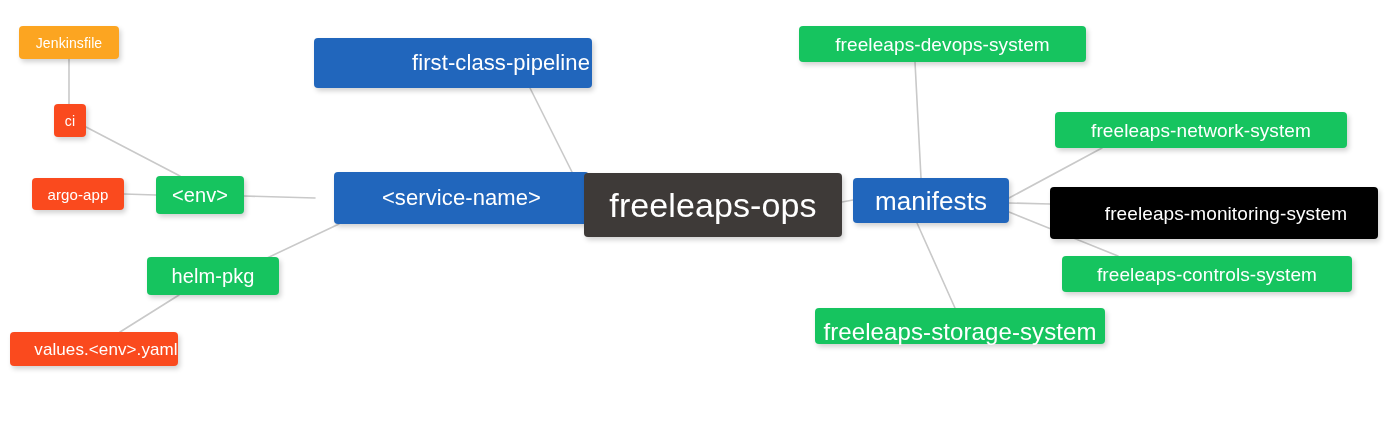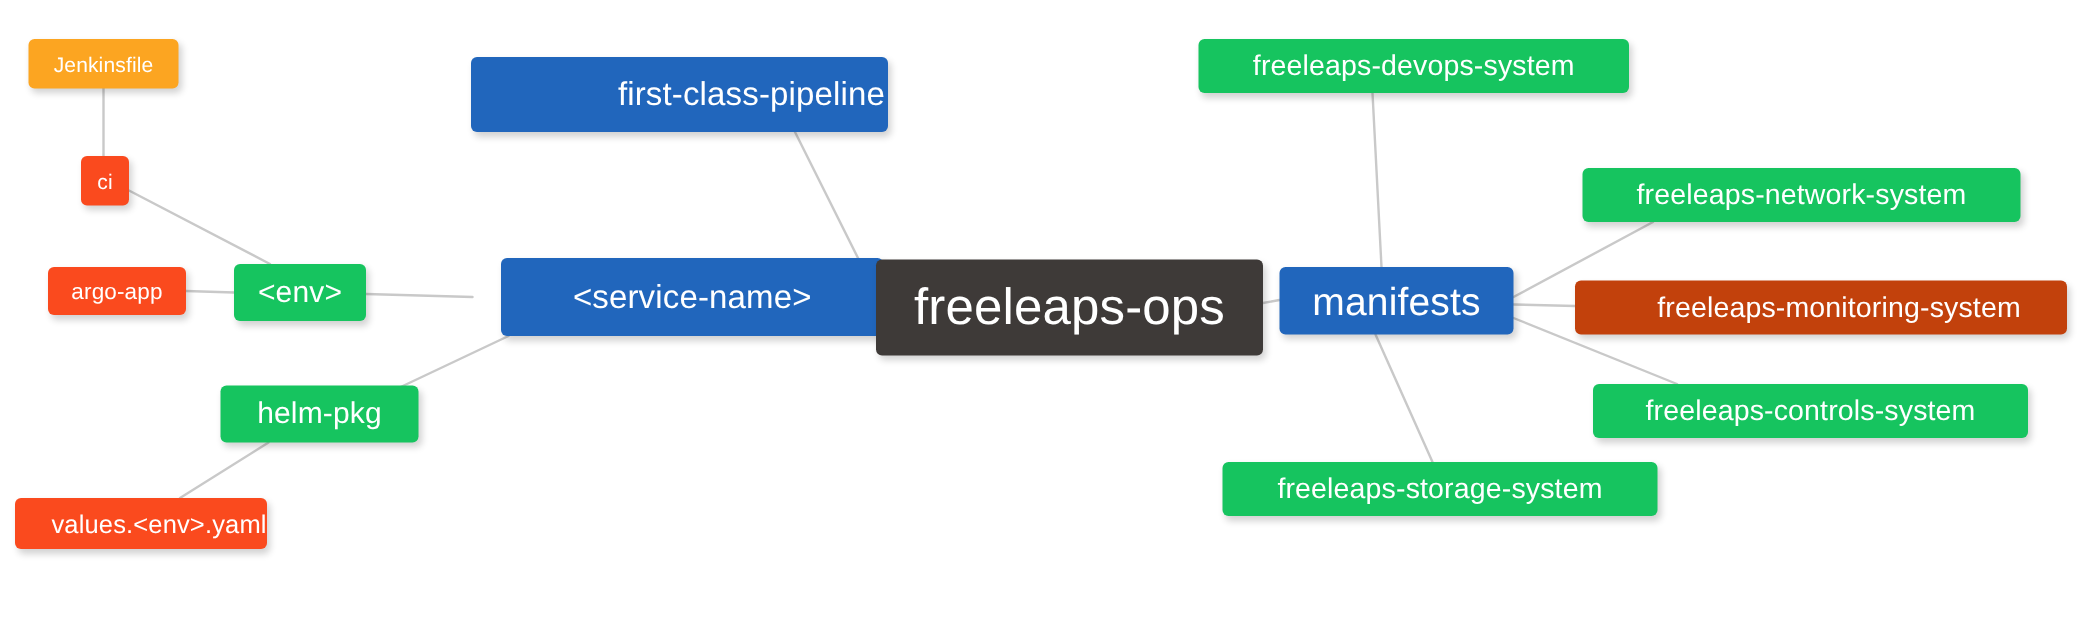--- a/index.html
+++ b/index.html
@@ -97,23 +97,23 @@
       </div>
       <div class="node" style="left: 853px; top: 178px; width: 156px; height: 45px; background: rgb(33, 102, 188); font-size: 26px;">
         <span class="node-label">manifests</span>
       </div>
       <div class="node" style="left: 799px; top: 26px; width: 287px; height: 36px; background: rgb(22, 196, 95); font-size: 19px; text-align: center;">
         <span class="node-label">freeleaps-devops-system</span>
       </div>
       <div class="node" style="left: 1055px; top: 112px; width: 292px; height: 36px; background: rgb(22, 196, 95); font-size: 19px;">
         <span class="node-label">freeleaps-network-system</span>
       </div>
-      <div class="node" style="left: 1050px; top: 187px; width: 328px; height: 36px; background: #c2410c; font-size: 19px; padding-left: 24px;">
+      <div class="node" style="left: 1050px; top: 187px; width: 328px; height: 52px; background: #000000; font-size: 19px; padding-left: 24px;">
         <span class="node-label">freeleaps-monitoring-system</span>
       </div>
       <div class="node" style="left: 1062px; top: 256px; width: 290px; height: 36px; background: rgb(22, 196, 95); font-size: 19px;">
         <span class="node-label">freeleaps-controls-system</span>
       </div>
-      <div class="node" style="left: 815px; top: 308px; width: 290px; height: 36px; background: rgb(22, 196, 95); font-size: 19px;">
+      <div class="node" style="left: 815px; top: 308px; width: 290px; height: 36px; background: rgb(22, 196, 95); font-size: 24px; align-items: flex-end;">
         <span class="node-label">freeleaps-storage-system</span>
       </div>
     </div>
 </div>
 
 </body></html>

